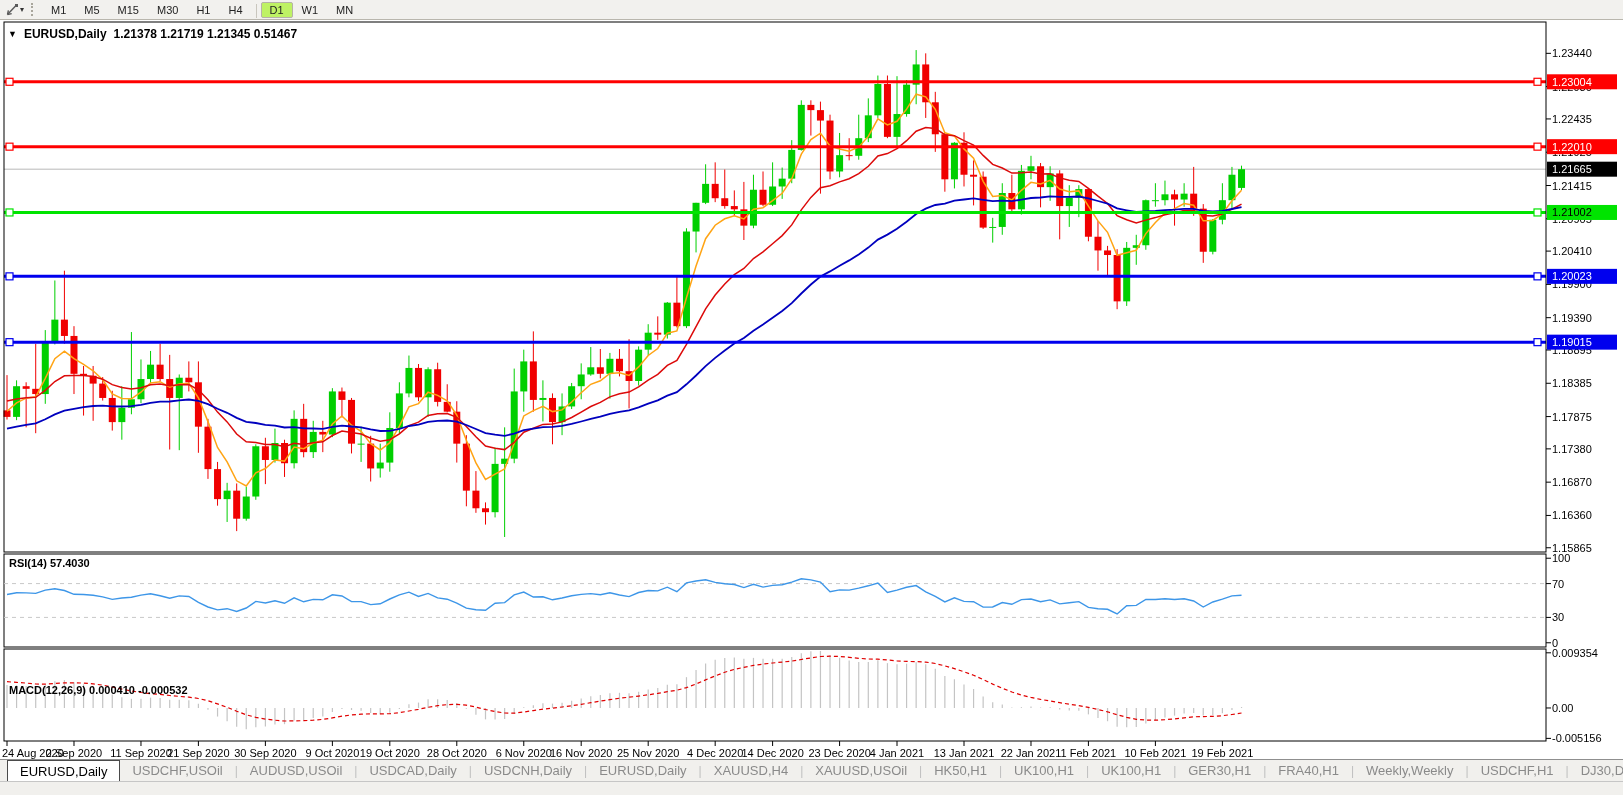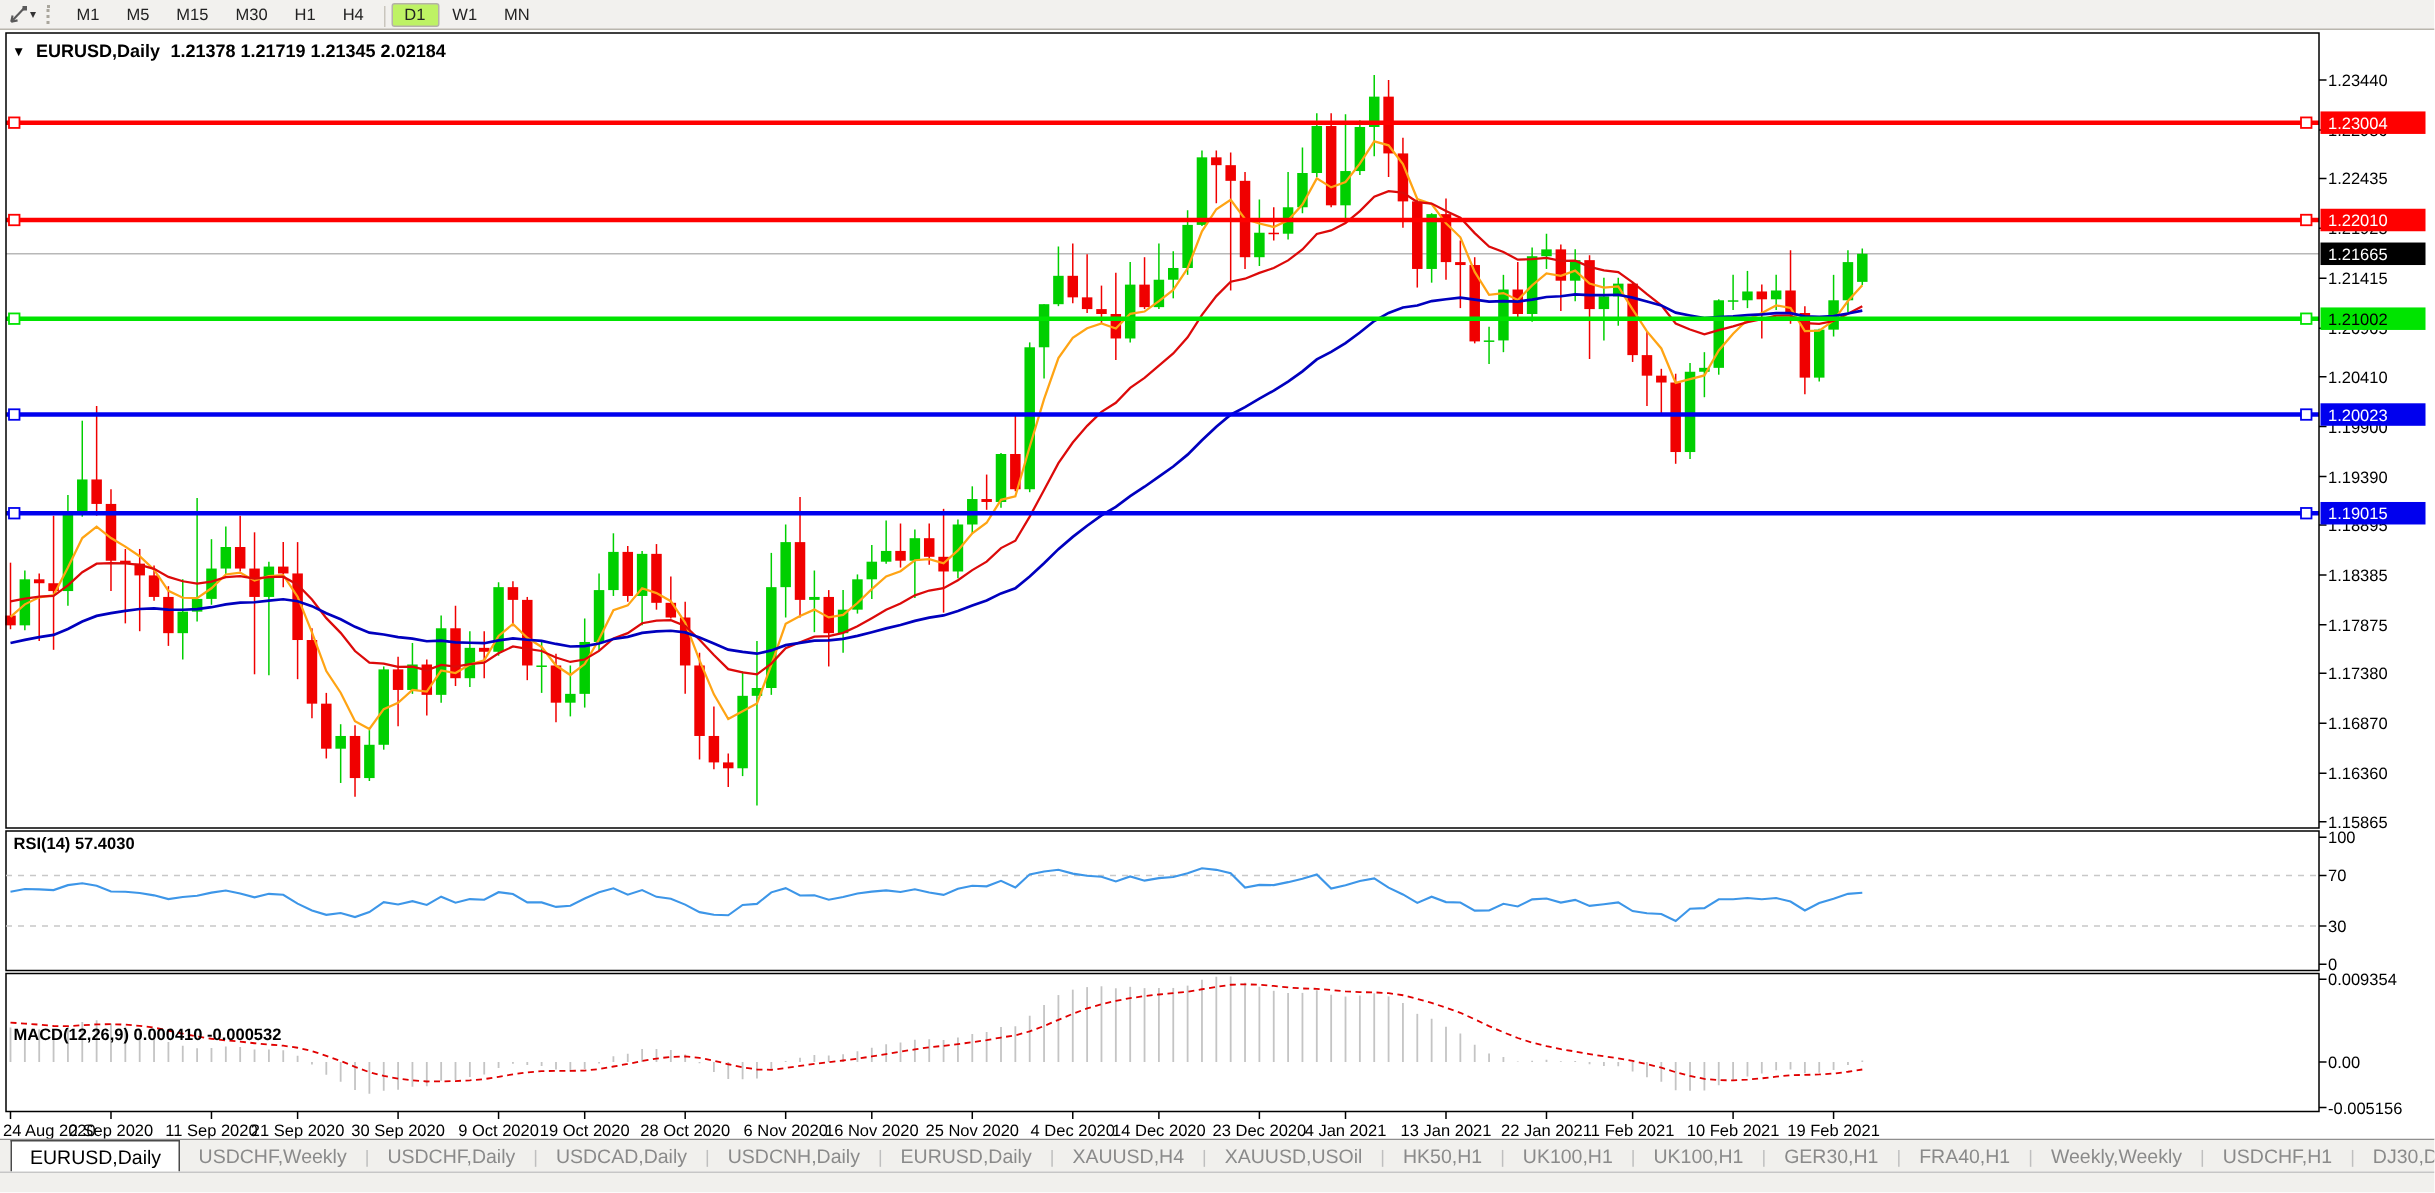--- a/index.html
+++ b/index.html
@@ -586,31 +586,31 @@
         <text x="1088.41" y="737" text-anchor="middle">1 Feb 2021</text>
         <line x1="1155.4" x2="1155.4" y1="721" y2="726" stroke="#000"></line>
         <text x="1155.4" y="737" text-anchor="middle">10 Feb 2021</text>
         <line x1="1222.39" x2="1222.39" y1="721" y2="726" stroke="#000"></line>
         <text x="1222.39" y="737" text-anchor="middle">19 Feb 2021</text>
       </g>
     </svg>
   <div class="chart-title">
     <span class="dd">▼</span>
     <span>EURUSD,Daily</span>
-    <span>1.21378 1.21719 1.21345 2.02184</span>
+    <span>1.21378 1.21719 1.21345 0.51467</span>
   </div>
   <div class="pane-label rsi-label">RSI(14) 57.4030</div>
   <div class="pane-label macd-label">MACD(12,26,9) 0.000410 -0.000532</div>
 </div>
 
 <div class="tabbar" id="tabbar">
     <span class="tab active">EURUSD,Daily</span>
-    <span class="tab">USDCHF,Weekly</span>
-    <span class="tab-sep">|</span>
-    <span class="tab">USDCHF,Daily</span>
+    <span class="tab">USDCHF,USOil</span>
+    <span class="tab-sep">|</span>
+    <span class="tab">AUDUSD,USOil</span>
     <span class="tab-sep">|</span>
     <span class="tab">USDCAD,Daily</span>
     <span class="tab-sep">|</span>
     <span class="tab">USDCNH,Daily</span>
     <span class="tab-sep">|</span>
     <span class="tab">EURUSD,Daily</span>
     <span class="tab-sep">|</span>
     <span class="tab">XAUUSD,H4</span>
     <span class="tab-sep">|</span>
     <span class="tab">XAUUSD,USOil</span>

